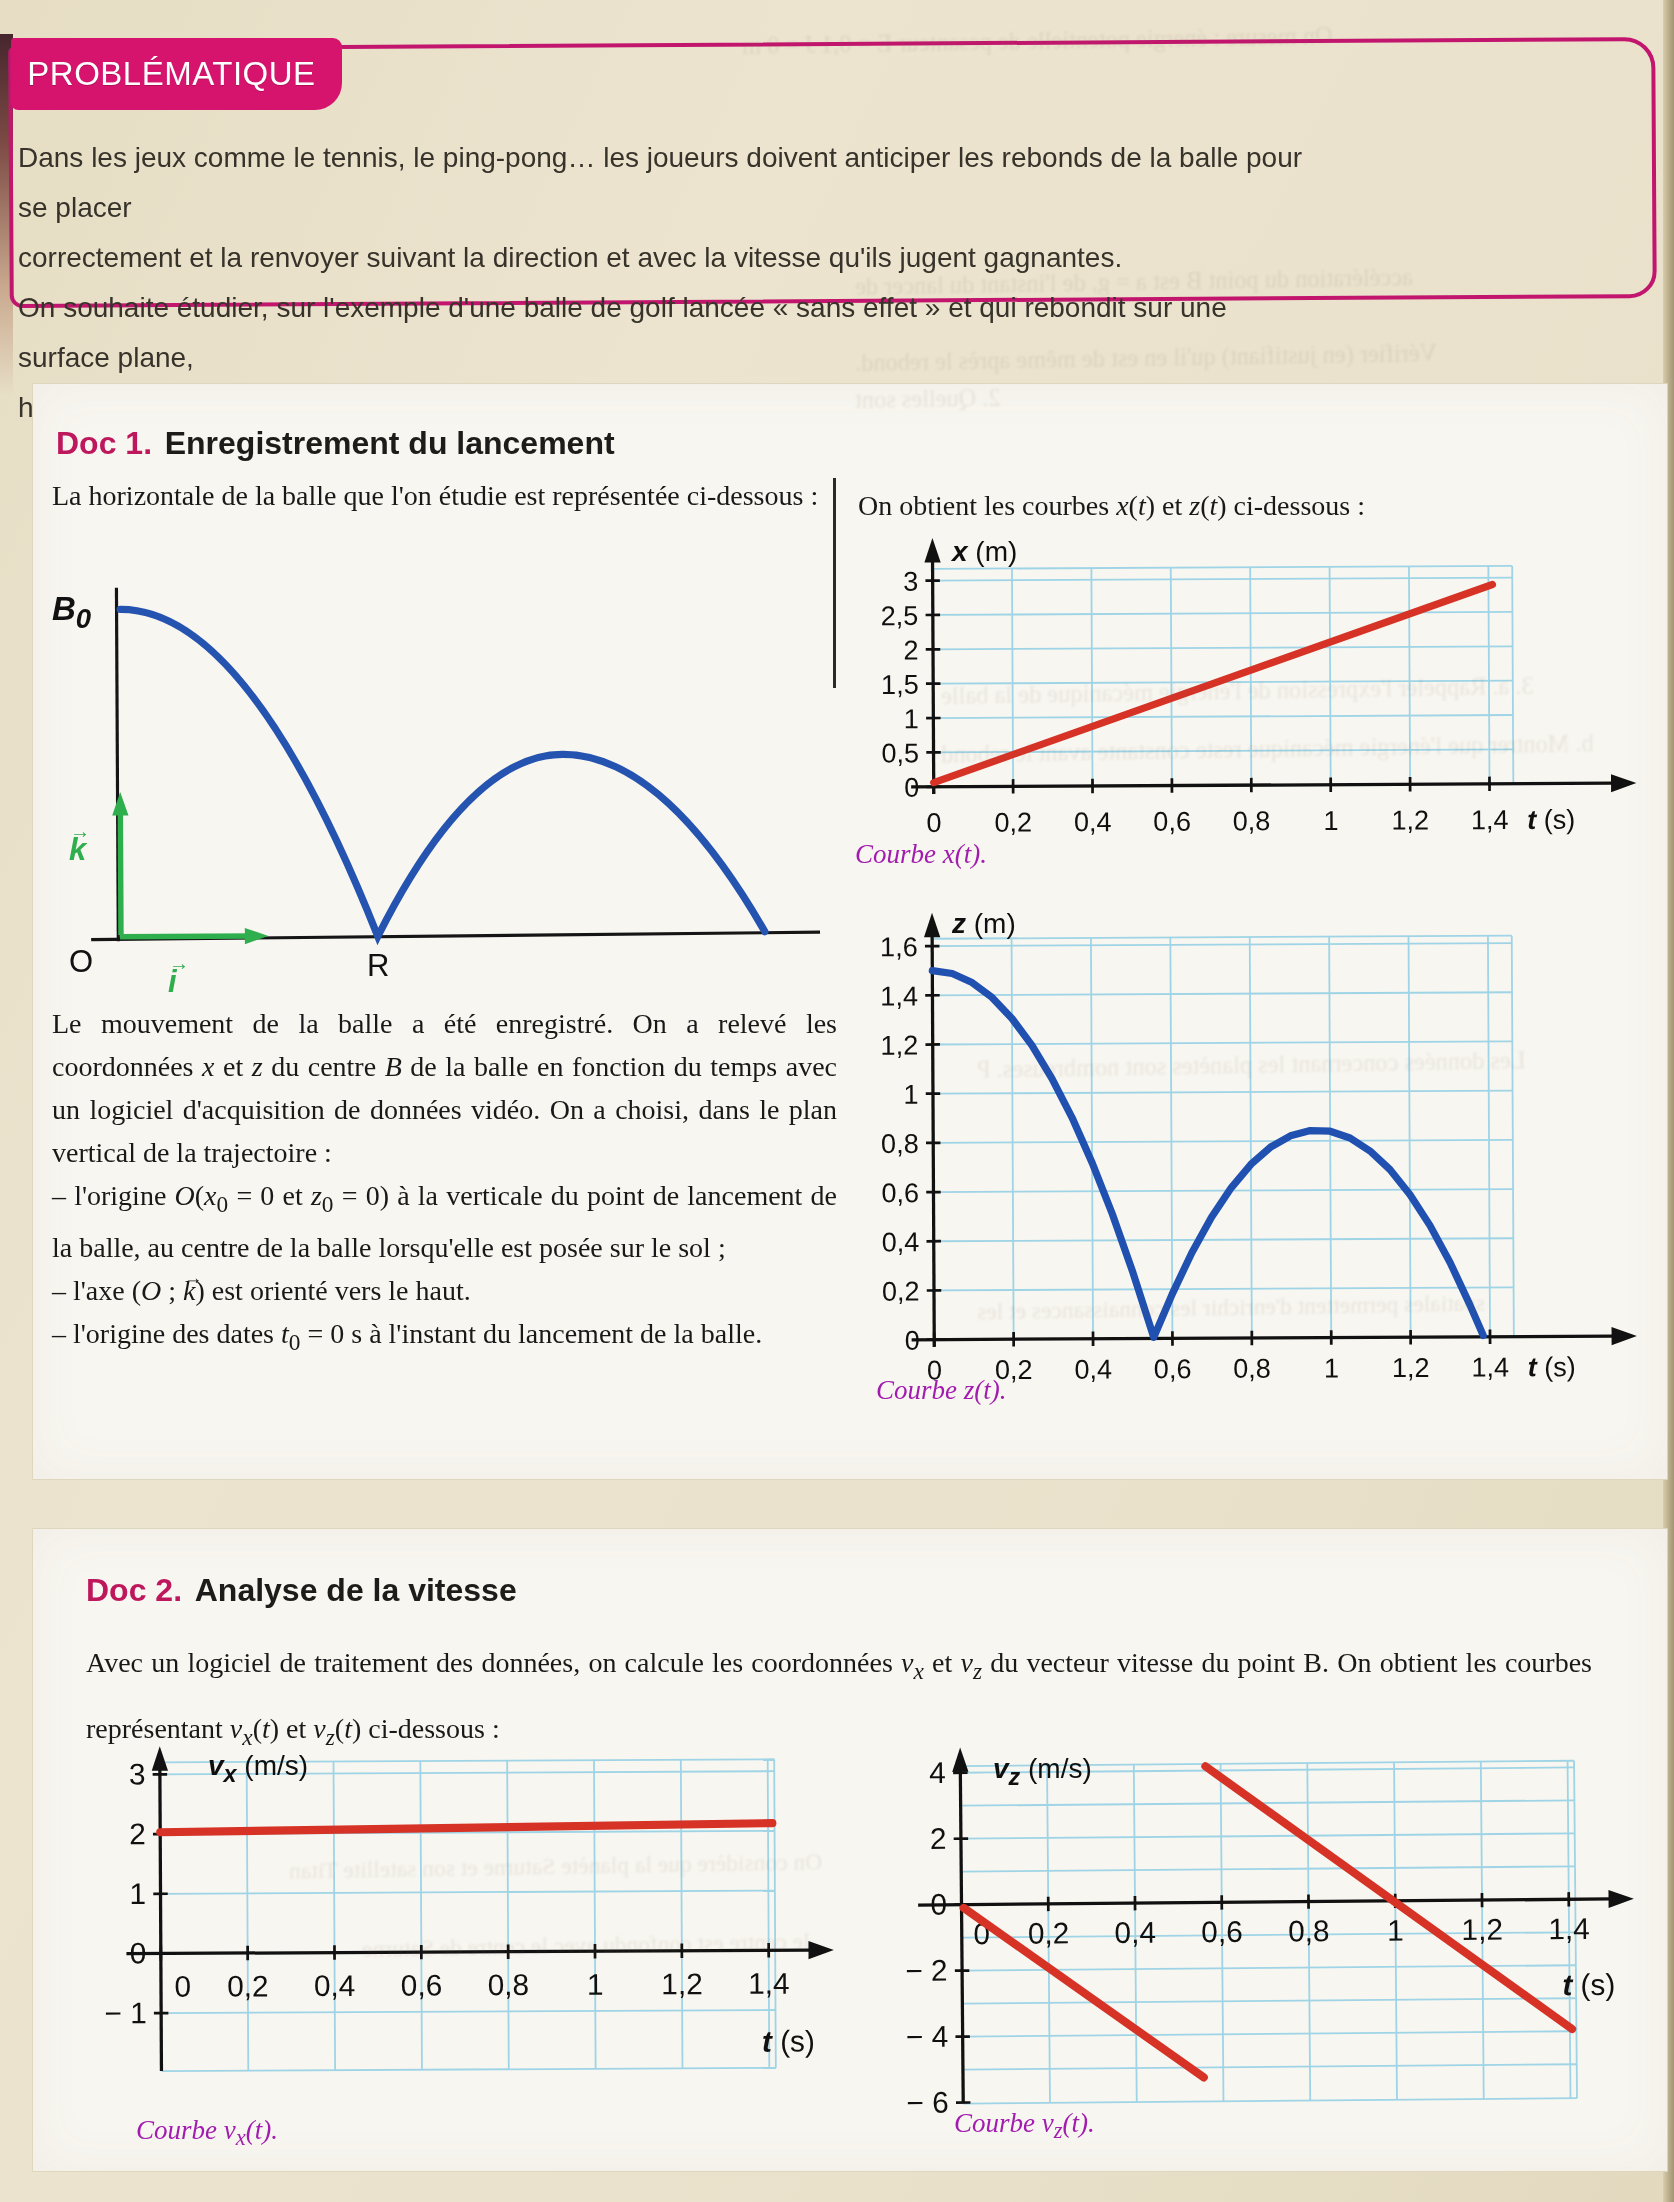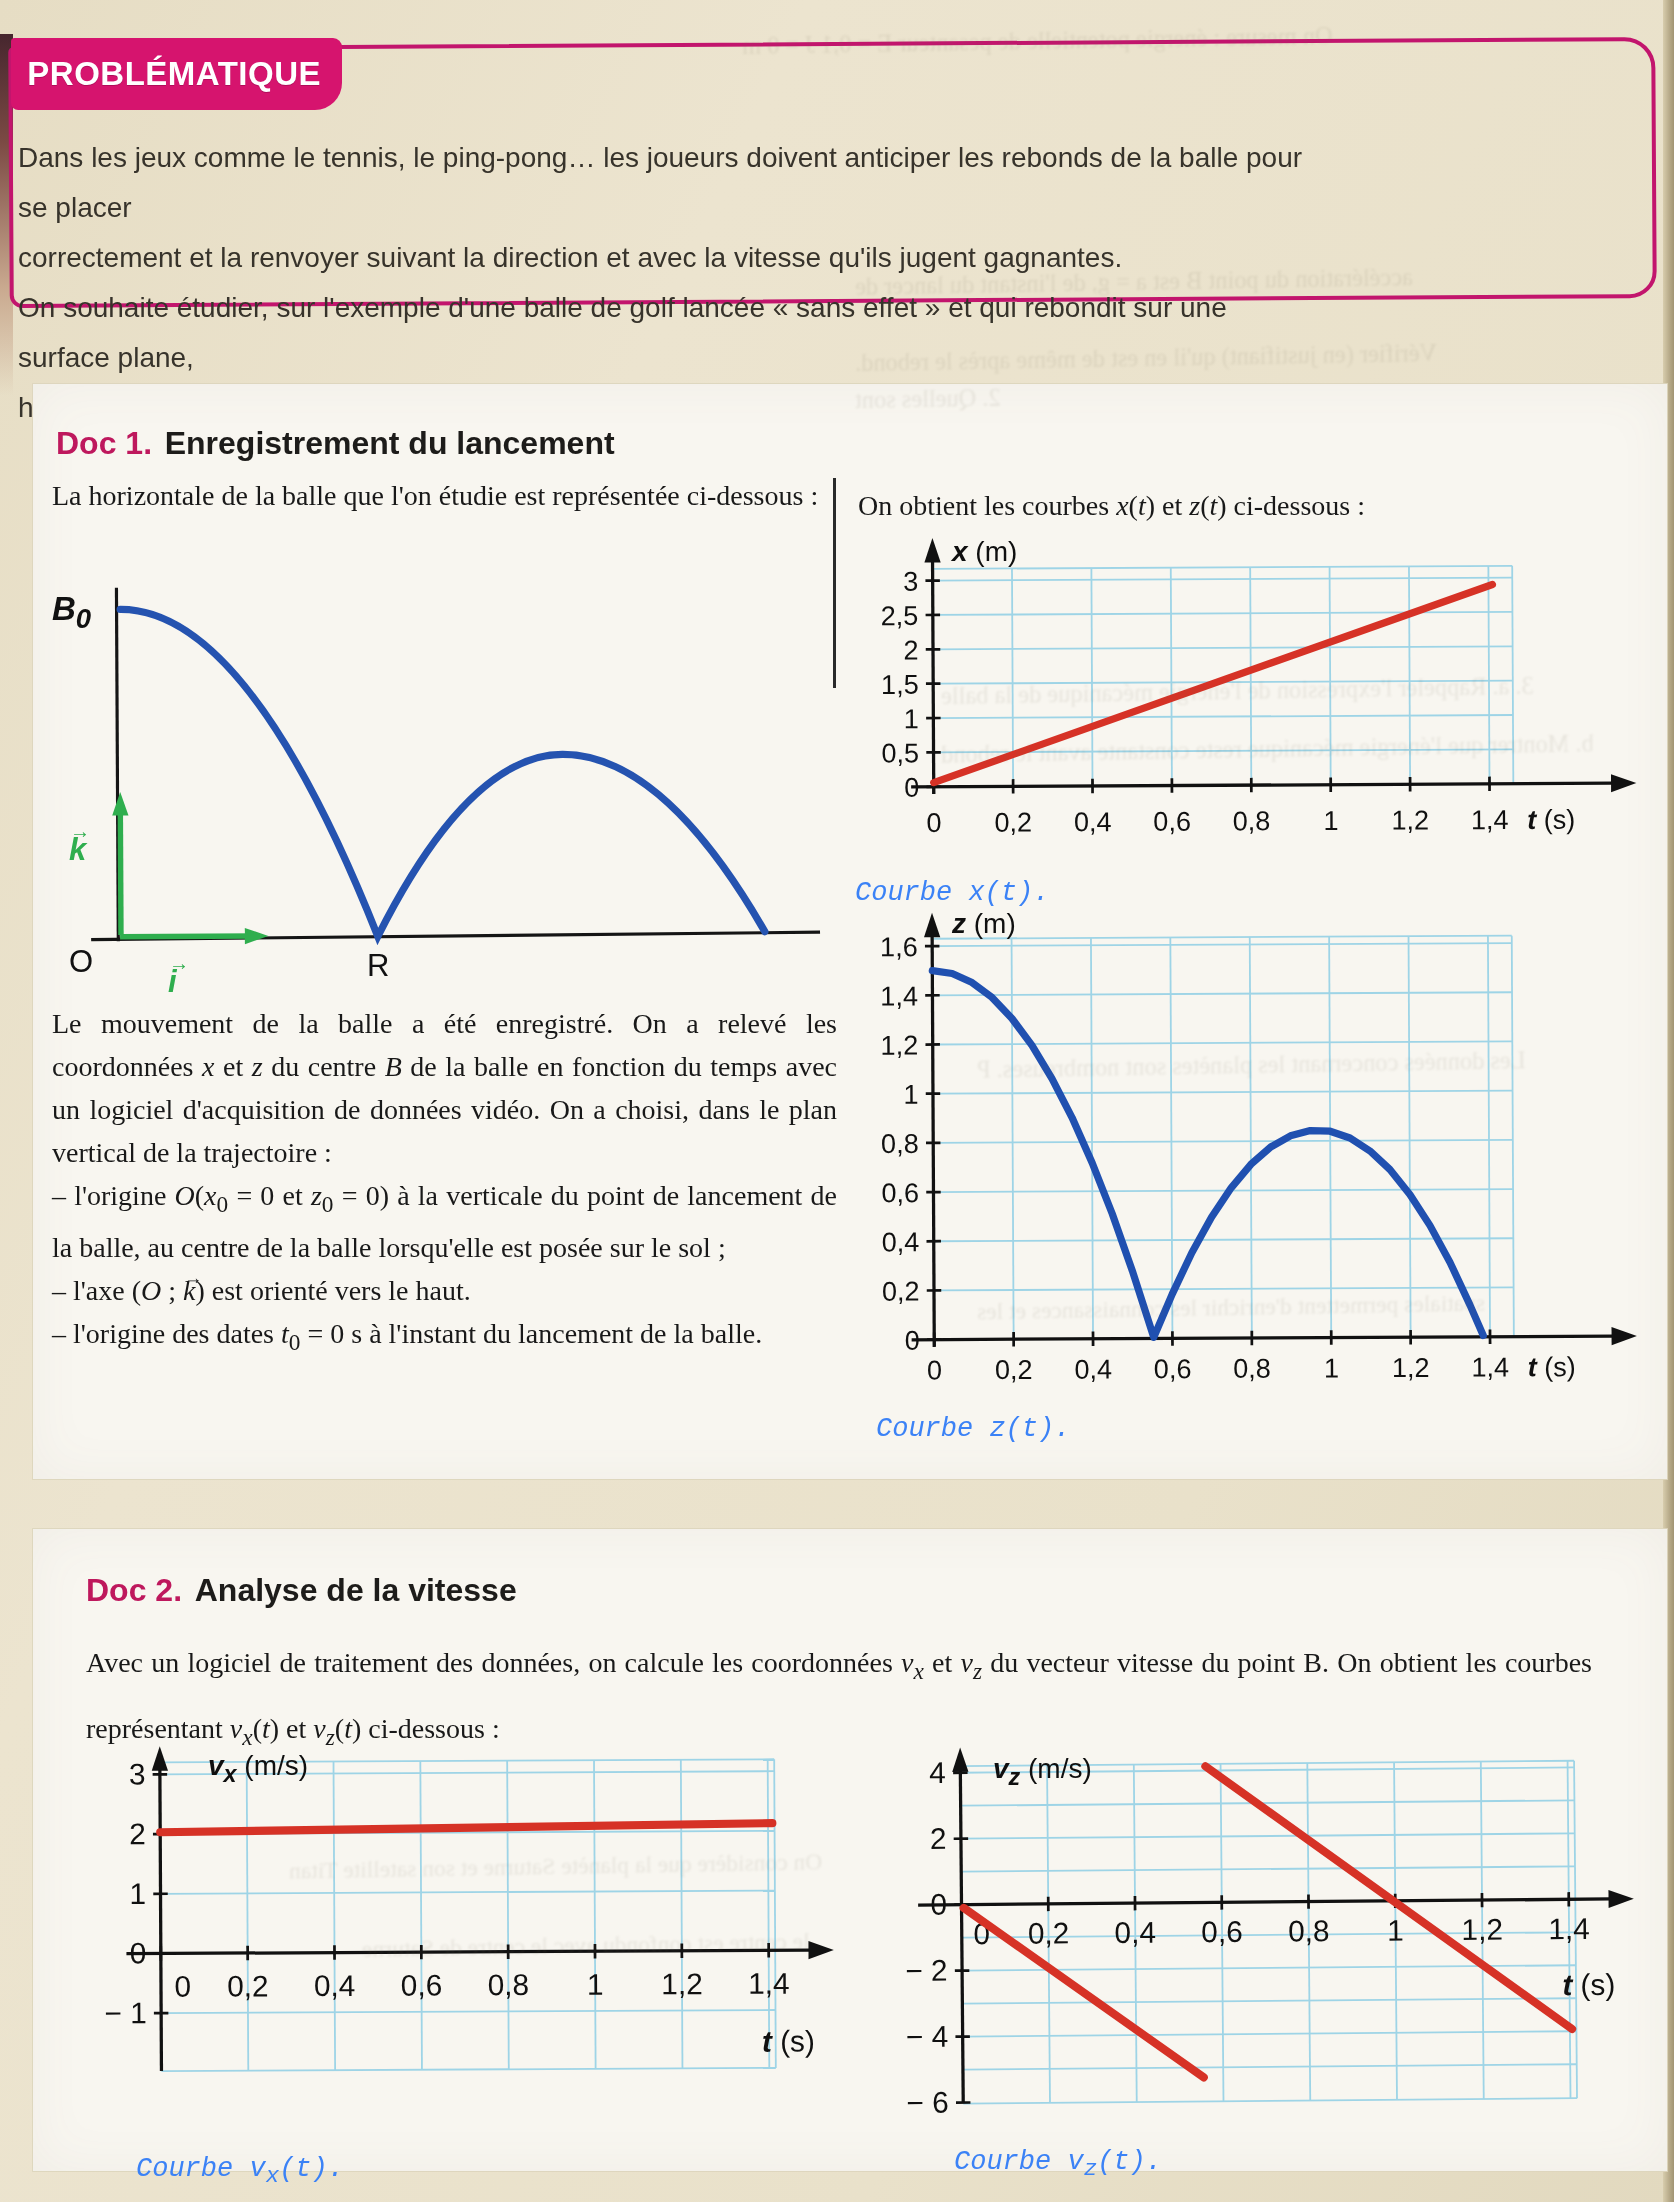--- a/index.html
+++ b/index.html
@@ -6,31 +6,31 @@
   body{
     width:1674px;height:2203px;position:relative;overflow:hidden;
     background:linear-gradient(115deg,#e6ddc4 0%,#ece4cf 30%,#e9e1ca 70%,#e2d9bf 100%);
     font-family:"Liberation Sans",sans-serif;color:#1c1c1c;
   }
   .whitebox{position:absolute;background:#f8f6f0;box-shadow:0 0 0 0.9px #ddd5bd, inset 0 0 54px rgba(120,110,80,.06);}
   
   .prob-box{position:absolute;left:9px;top:42px;width:1639px;height:253px;
     border:4.5px solid #c2156d;border-radius:5.4px 31px 27px 12.7px;transform:rotate(-0.35deg);}
   .prob-tab{position:absolute;left:11px;top:38px;width:315px;height:72px;background:#d6146e;
-    border-radius:3.6px 9px 27px 7.2px;color:#fff;font-weight:bold;font-size:33px;
+    border-radius:3.6px 9px 27px 7.2px;color:#fff;font-weight:normal;font-size:33px;
     display:flex;align-items:center;padding-left:16.3px;letter-spacing:0.5px;
     text-shadow:0 0.9px 0 rgba(120,0,60,.4);}
   .prob-text{position:absolute;left:18px;top:133px;width:1294px;font-size:28px;line-height:50px;color:#37332b;}
   
   .doc-head{position:absolute;font-size:32px;font-weight:bold;white-space:nowrap;}
   .doc-tag{color:#be185d;margin-right:12.7px;text-align:right;}
   .doc-title{color:#1d1c1a;}
   
   .body-text{position:absolute;font-family:"Liberation Serif",serif;font-size:28px;color:#191919;text-align:justify;}
-  .cap{position:absolute;font-family:Liberation Mono, monospace;font-style:italic;font-size:27px;color:#3b82f6;white-space:nowrap;margin-top:39px;}
+  .cap{position:absolute;font-family:Liberation Serif, serif;font-style:italic;font-size:27px;color:#a21caf;white-space:nowrap;}
   .ylab{position:absolute;font-size:28px;font-weight:bold;font-style:italic;color:#0f0f0f;white-space:nowrap;}
   .ylab .u{font-weight:normal;font-style:normal;}
   .divider{position:absolute;background:#2a2a2a;}
   .vecwrap{display:inline-block;position:relative;}
   .vecarrow{position:absolute;top:-0.62em;left:0.05em;font-size:0.65em;font-style:normal;}
   
   .figlab{position:absolute;font-family:Liberation Sans, sans-serif;font-size:31px;color:#111;white-space:nowrap;}
   .figlab.green{color:#2fae4e;font-style:italic;font-weight:bold;}
   .figlab.b0{font-weight:bold;font-style:italic;font-size:33px;}
   

